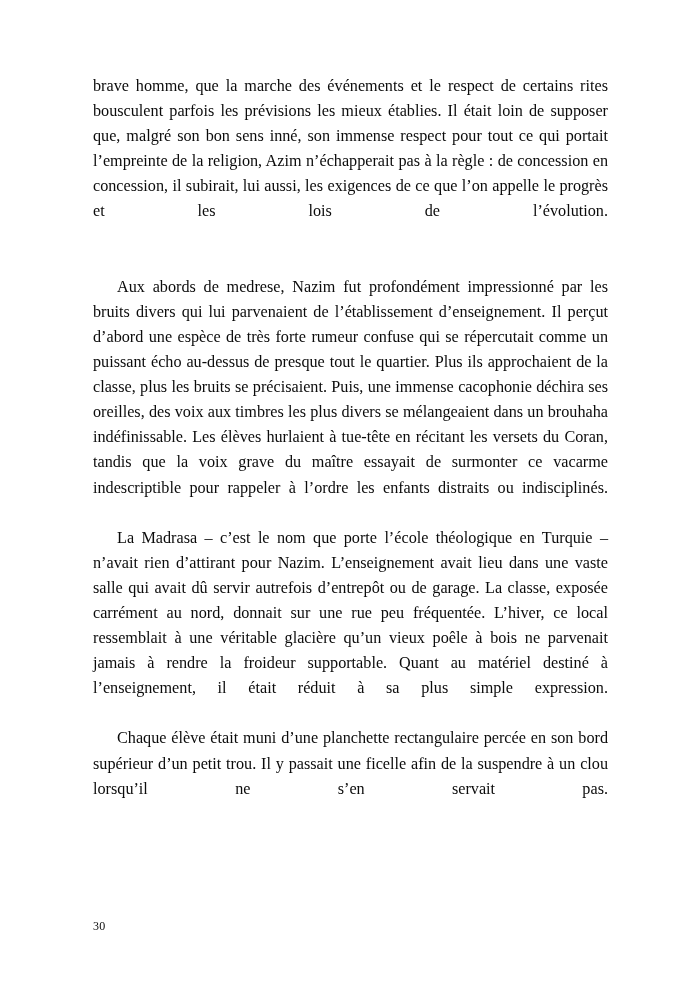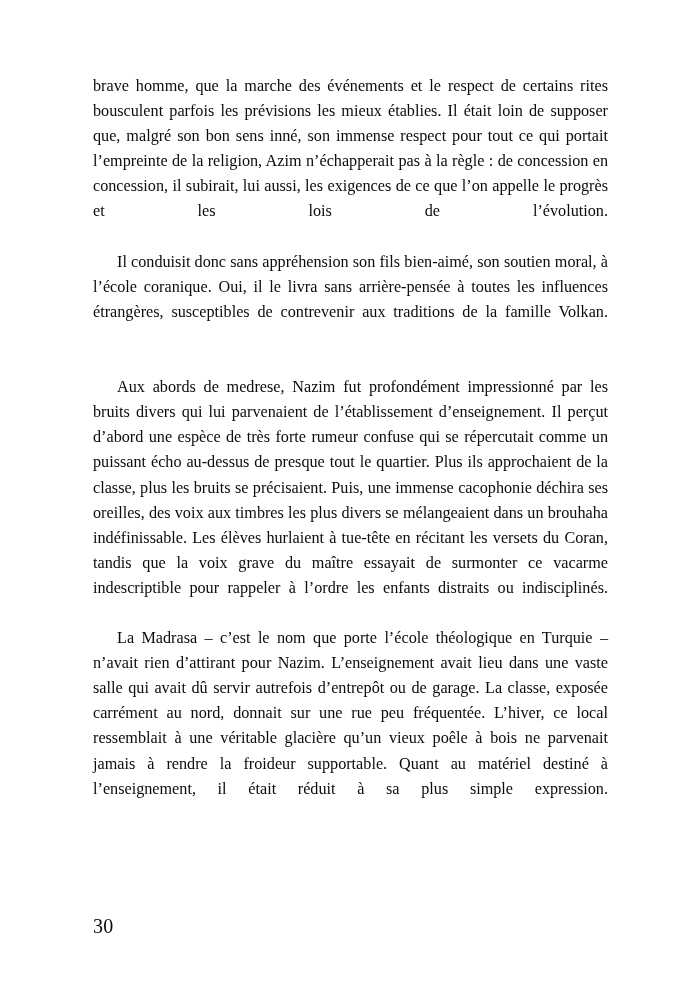--- a/index.html
+++ b/index.html
@@ -65,34 +65,34 @@
     width: 100%;
   }
 
   .it {
   }
 
   .folio {
     position: absolute;
     left: 93px;
     top: 917px;
-    font-size: 20px;
+    font-size: 12px;
     line-height: 18px;
     font-family: "Liberation Serif", "DejaVu Serif", serif;
     color: #0b0b0b;
     letter-spacing: 0.2px;
   }
 </style>
 </head>
 <body>
 
 <div class="page">
 
   <div class="text-block">
       <p class="para no-indent"><span>brave homme, que la marche des événements et le respect de certains rites bousculent parfois les prévisions les mieux établies. Il était loin de supposer que, malgré son bon sens inné, son immense respect pour tout ce qui portait l’empreinte de la religion, Azim n’échapperait pas à la règle : de concession en concession, il subirait, lui aussi, les exigences de ce que l’on appelle le progrès et les lois de l’évolution.</span></p>
-      <p class="para"><span>Il conduisit donc sans appréhension son fils bien-aimé, son soutien moral, à l’école coranique. Oui, il le livra sans arrière-pensée à toutes les influences étrangères, susceptibles de contrevenir aux traditions de la famille Volkan.</span></p>
       <p class="para gap-before"><span>Aux abords de </span><span class="it">medrese,</span><span> Nazim fut profondément impressionné par les bruits divers qui lui parvenaient de l’établissement d’enseignement. Il perçut d’abord une espèce de très forte rumeur confuse qui se répercutait comme un puissant écho au-dessus de presque tout le quartier. Plus ils approchaient de la classe, plus les bruits se précisaient. Puis, une immense cacophonie déchira ses oreilles, des voix aux timbres les plus divers se mélangeaient dans un brouhaha indéfinissable. Les élèves hurlaient à tue-tête en récitant les versets du Coran, tandis que la voix grave du maître essayait de surmonter ce vacarme indescriptible pour rappeler à l’ordre les enfants distraits ou indisciplinés.</span></p>
       <p class="para"><span>La </span><span class="it">Madrasa</span><span> – c’est le nom que porte l’école théologique en Turquie – n’avait rien d’attirant pour Nazim. L’enseignement avait lieu dans une vaste salle qui avait dû servir autrefois d’entrepôt ou de garage. La classe, exposée carrément au nord, donnait sur une rue peu fréquentée. L’hiver, ce local ressemblait à une véritable glacière qu’un vieux poêle à bois ne parvenait jamais à rendre la froideur supportable. Quant au matériel destiné à l’enseignement, il était réduit à sa plus simple expression.</span></p>
+      <p class="para"><span>Chaque élève était muni d’une planchette rectangulaire percée en son bord supérieur d’un petit trou. Il y passait une ficelle afin de la suspendre à un clou lorsqu’il ne s’en servait pas.</span></p>
     </div>
 
   <div class="folio">30</div>
 
 </div>
 
 </body></html>

